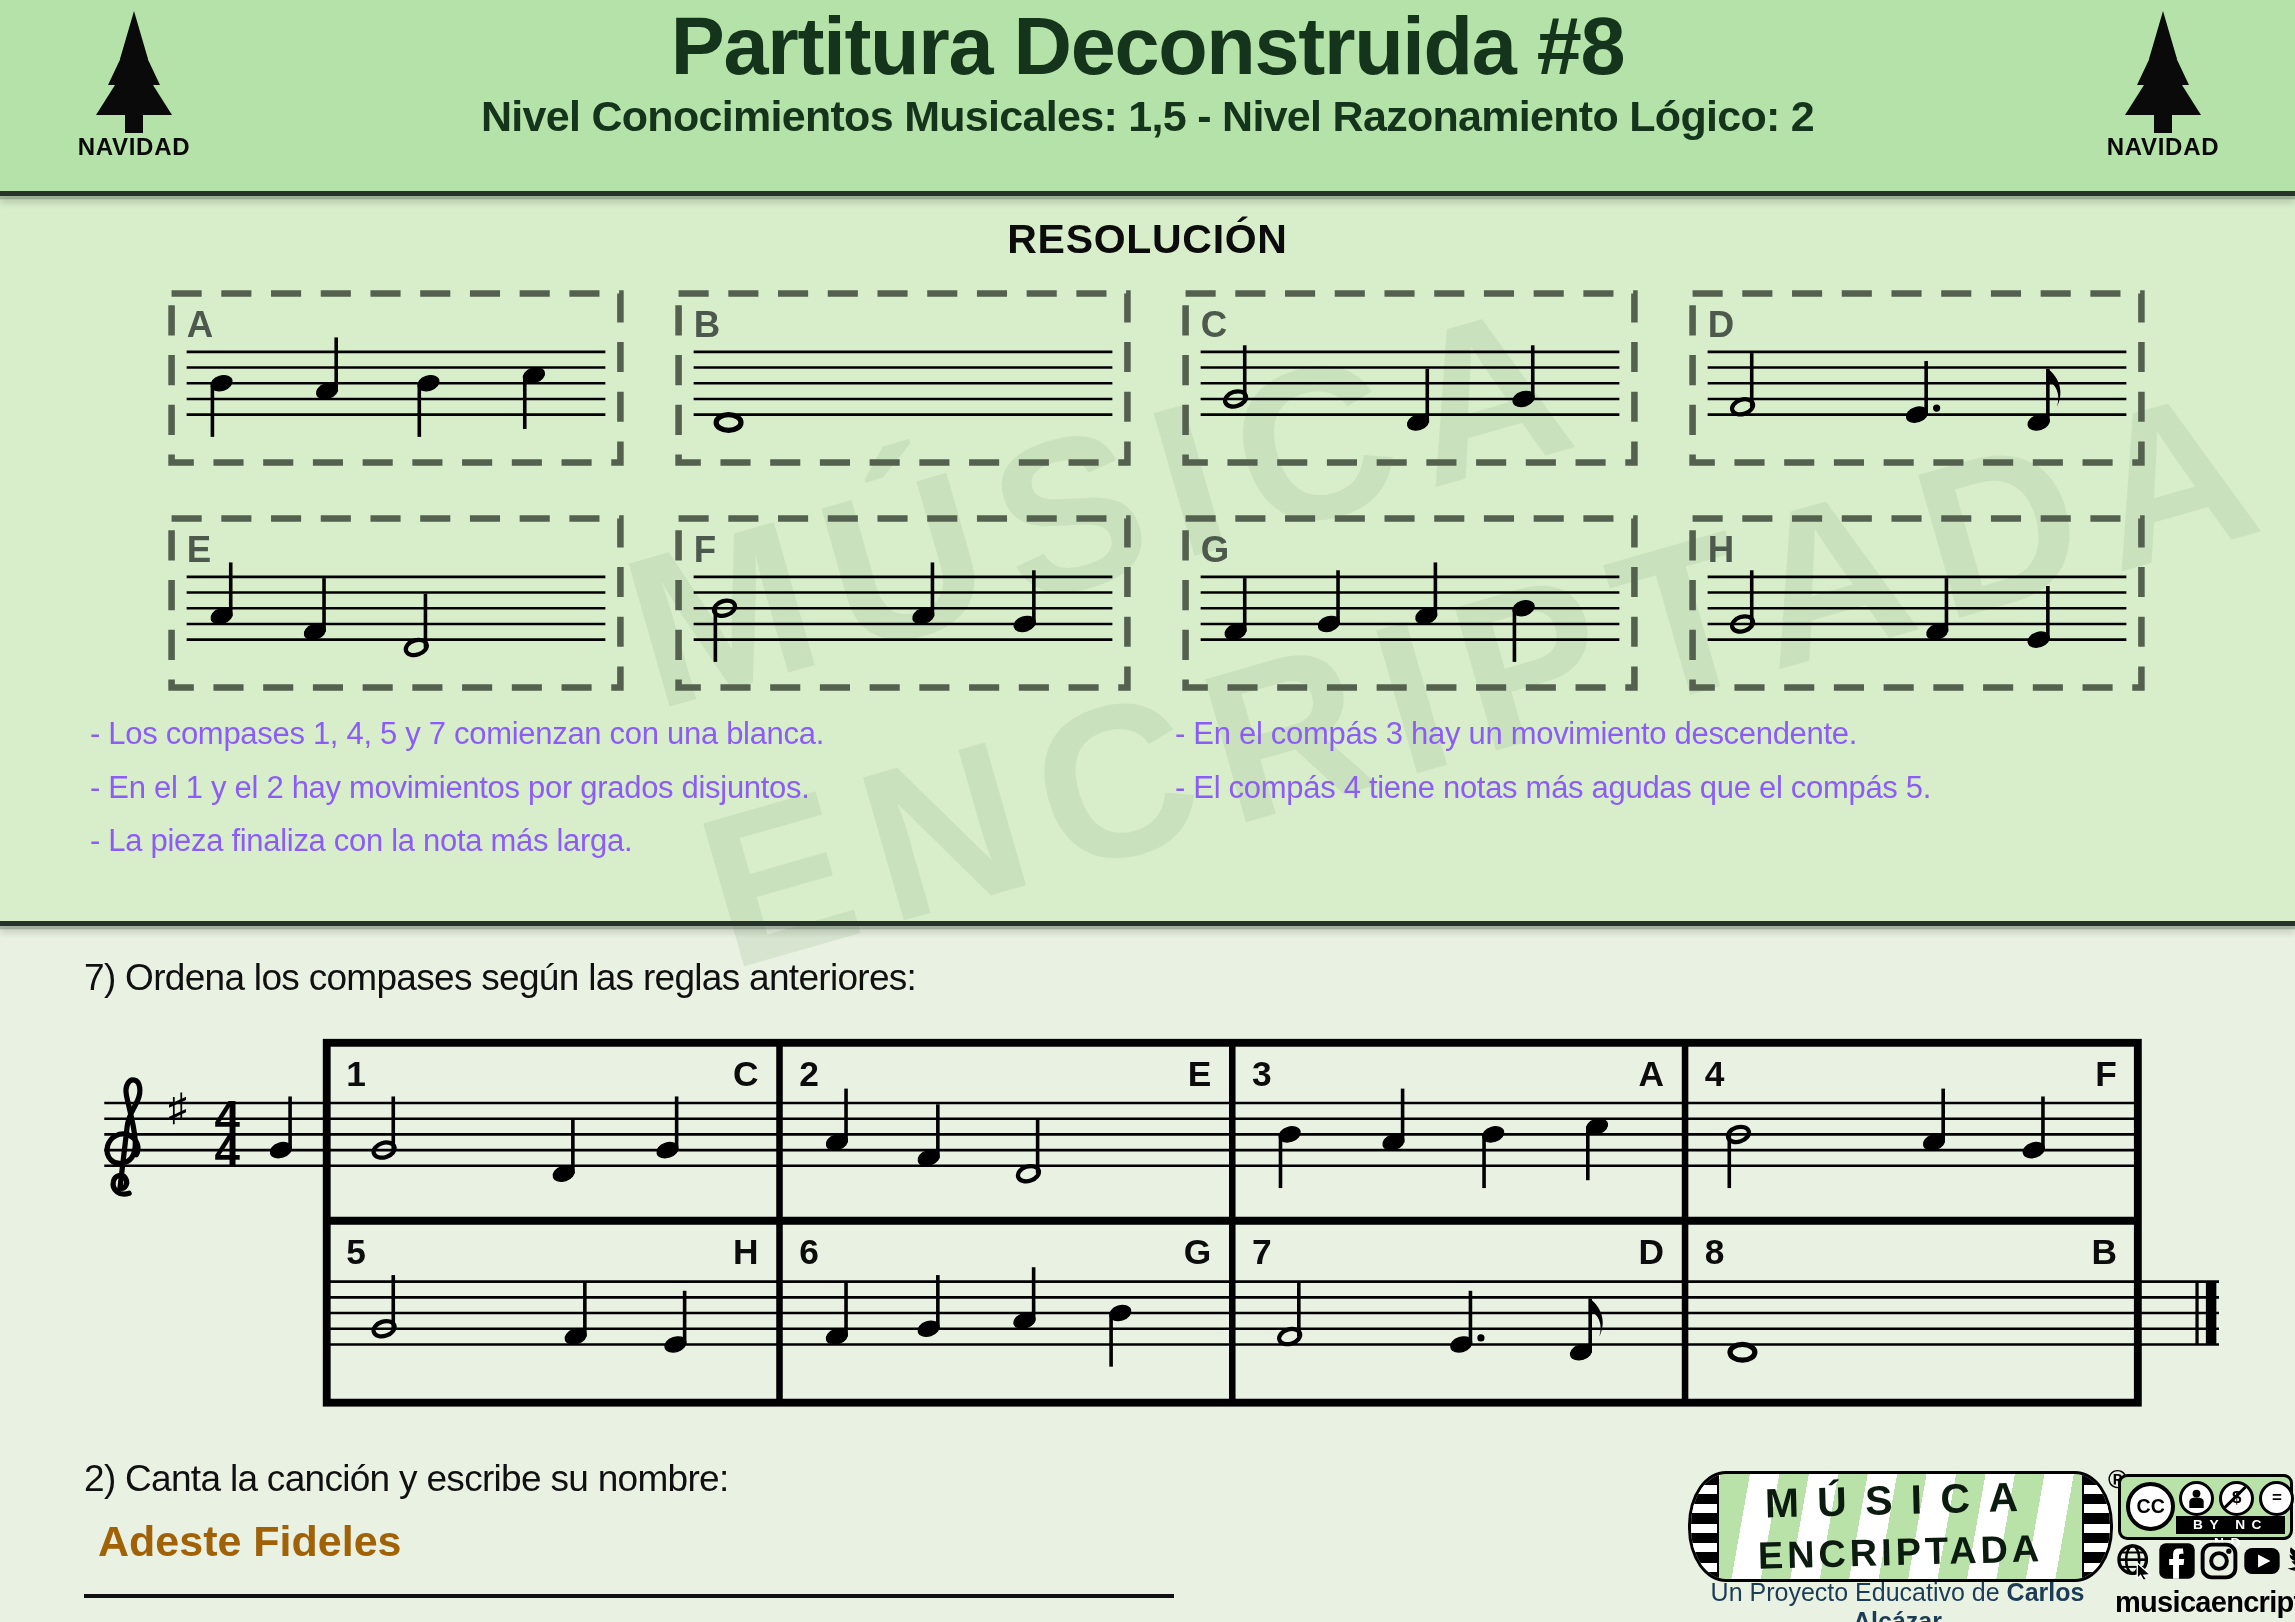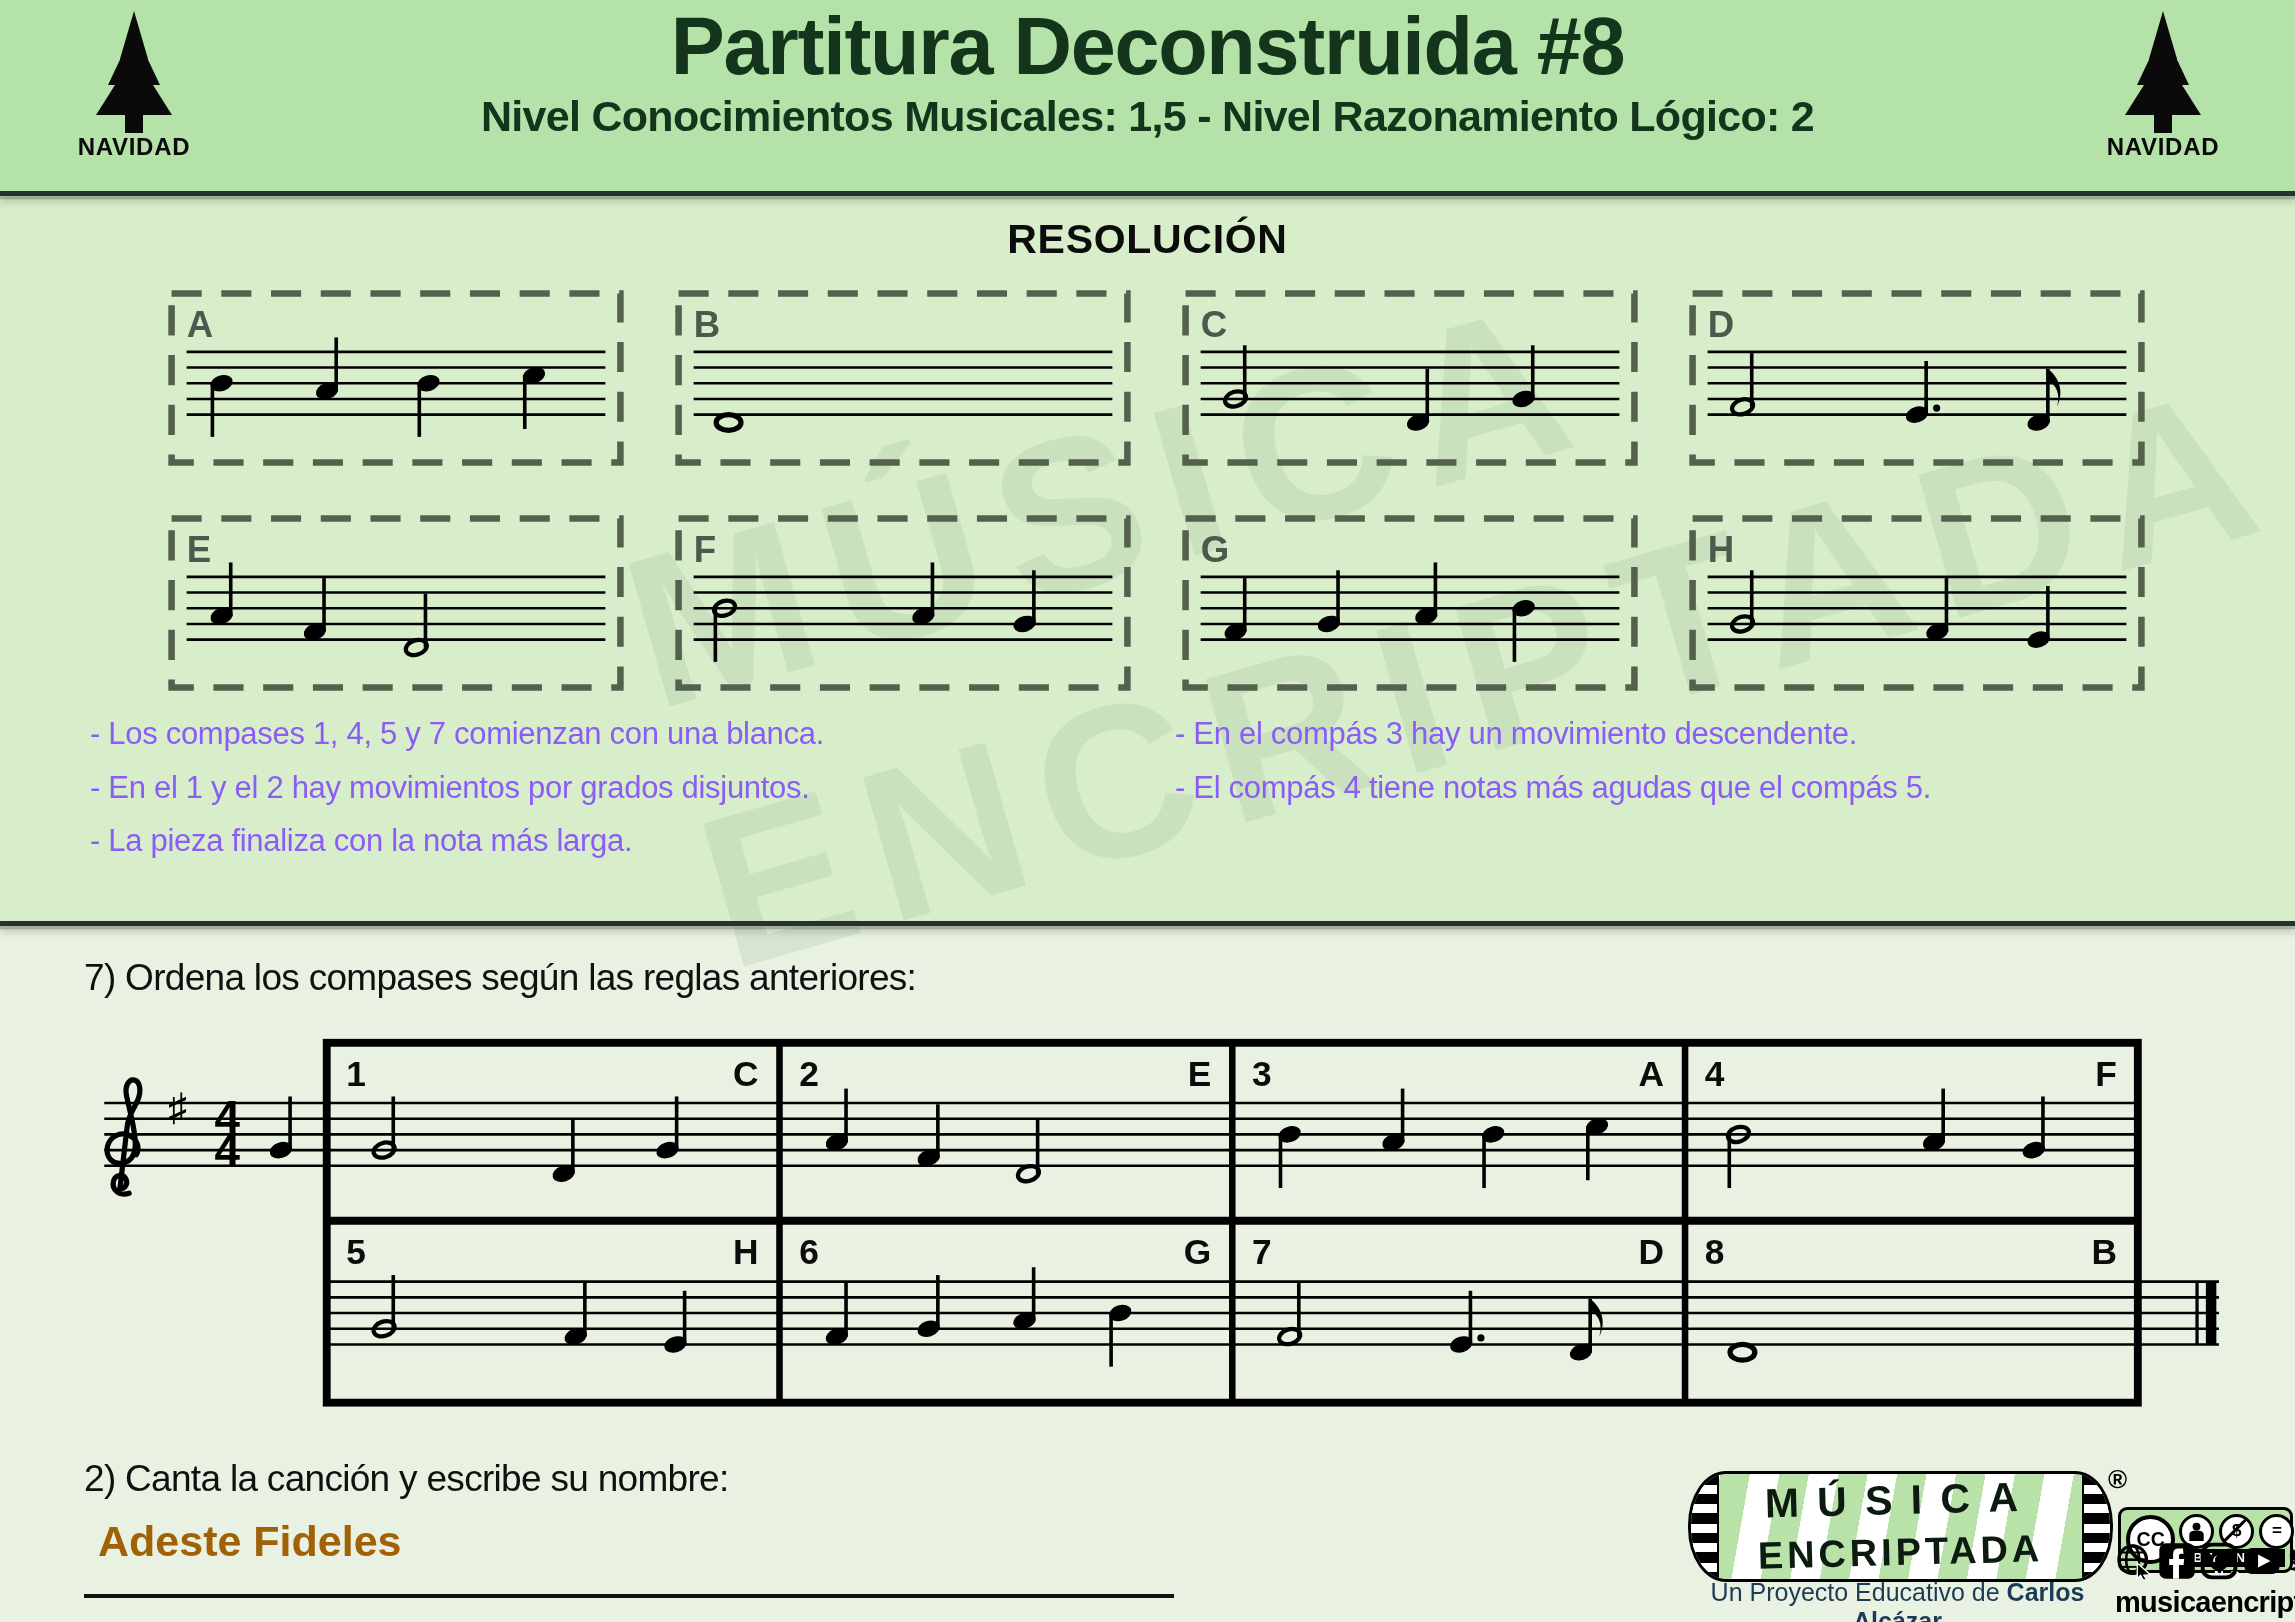--- a/index.html
+++ b/index.html
@@ -67,21 +67,21 @@
   .logo-edge-r{right:0;border-left:2.6px solid #000;}
   .logo-word1{position:absolute;top:2.6px;left:0;width:100%;text-align:center;
     font-size:41px;font-weight:bold;color:#0c1b10;letter-spacing:18.3px;transform:rotate(-1.5deg);}
   .logo-word2{position:absolute;bottom:5.2px;left:0;width:100%;text-align:center;
     font-size:38px;font-weight:bold;color:#0c1b10;letter-spacing:3.9px;transform:rotate(-1.5deg);}
   .reg-mark{top:1464px;left:2108px;font-size:26px;font-weight:bold;color:#000;}
   .tagline{top:1578px;left:1675px;width:445px;text-align:center;
     font-size:25px;color:#1c3c55;}
   .tagline b{font-weight:bold;}
   .cc-badge{top:1474px;left:2118px;width:169px;height:60px;
-    background:#b9e2a9;border:3.3px solid #000;border-radius:9.2px;margin-top:33px;}
+    background:#b9e2a9;border:3.3px solid #000;border-radius:9.2px;}
   .cc-circle{position:absolute;left:5.2px;top:5.2px;width:41px;height:41px;border:4.6px solid #000;
     border-radius:50%;background:#fff;display:flex;align-items:center;justify-content:center;
     font-size:19.6px;font-weight:bold;color:#000;}
   .cc-minis{position:absolute;left:58px;top:3.9px;display:flex;gap:5.2px;}
   .cc-mini{width:29px;height:29px;border:3.3px solid #000;border-radius:50%;background:#fff;
     display:flex;align-items:center;justify-content:center;font-size:17px;font-weight:bold;position:relative;}
   .cc-nc:after{content:"";position:absolute;left:-2.6px;top:11.8px;width:30px;height:3.3px;background:#000;transform:rotate(-45deg);}
   .cc-strip{position:absolute;left:55px;bottom:2.6px;width:109px;height:18.3px;background:#000;
     color:#fff;font-size:13.7px;font-weight:bold;text-align:center;letter-spacing:6.5px;line-height:18.3px;}
   .social-row{top:1542px;left:2115px;display:flex;gap:4.6px;align-items:center;}

